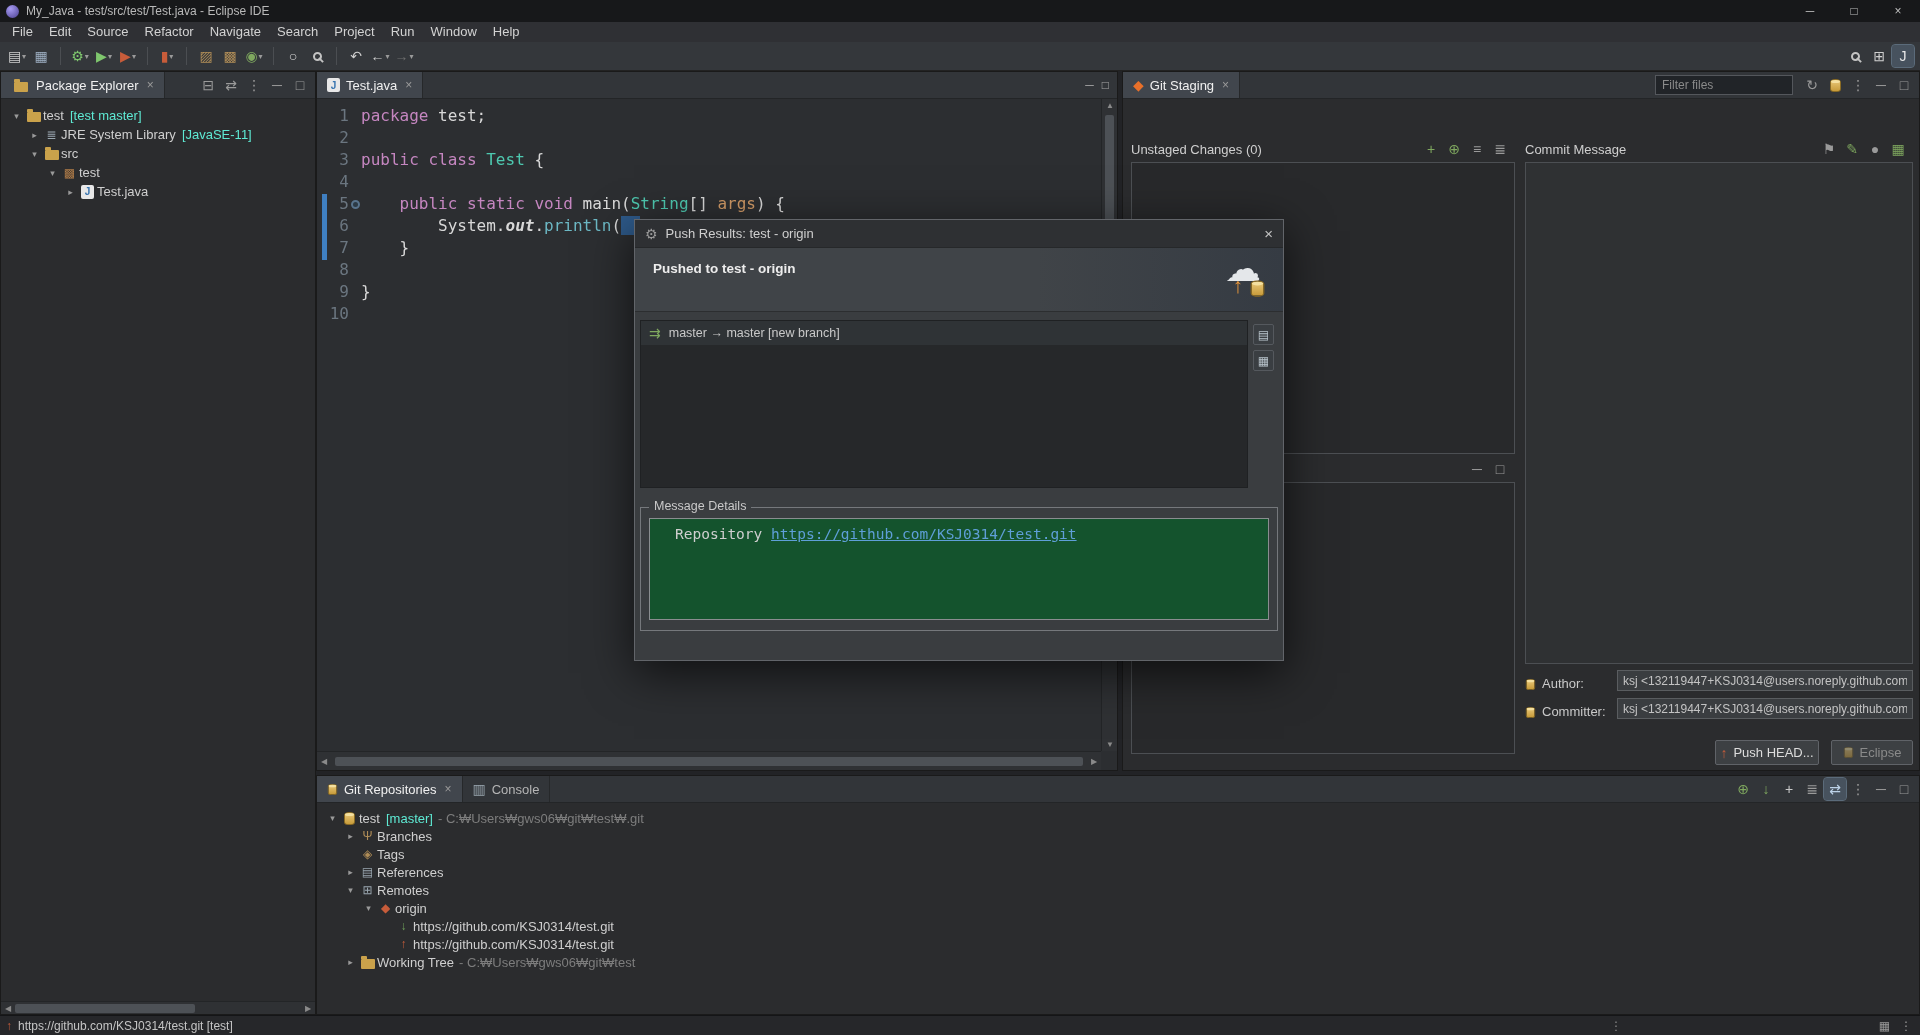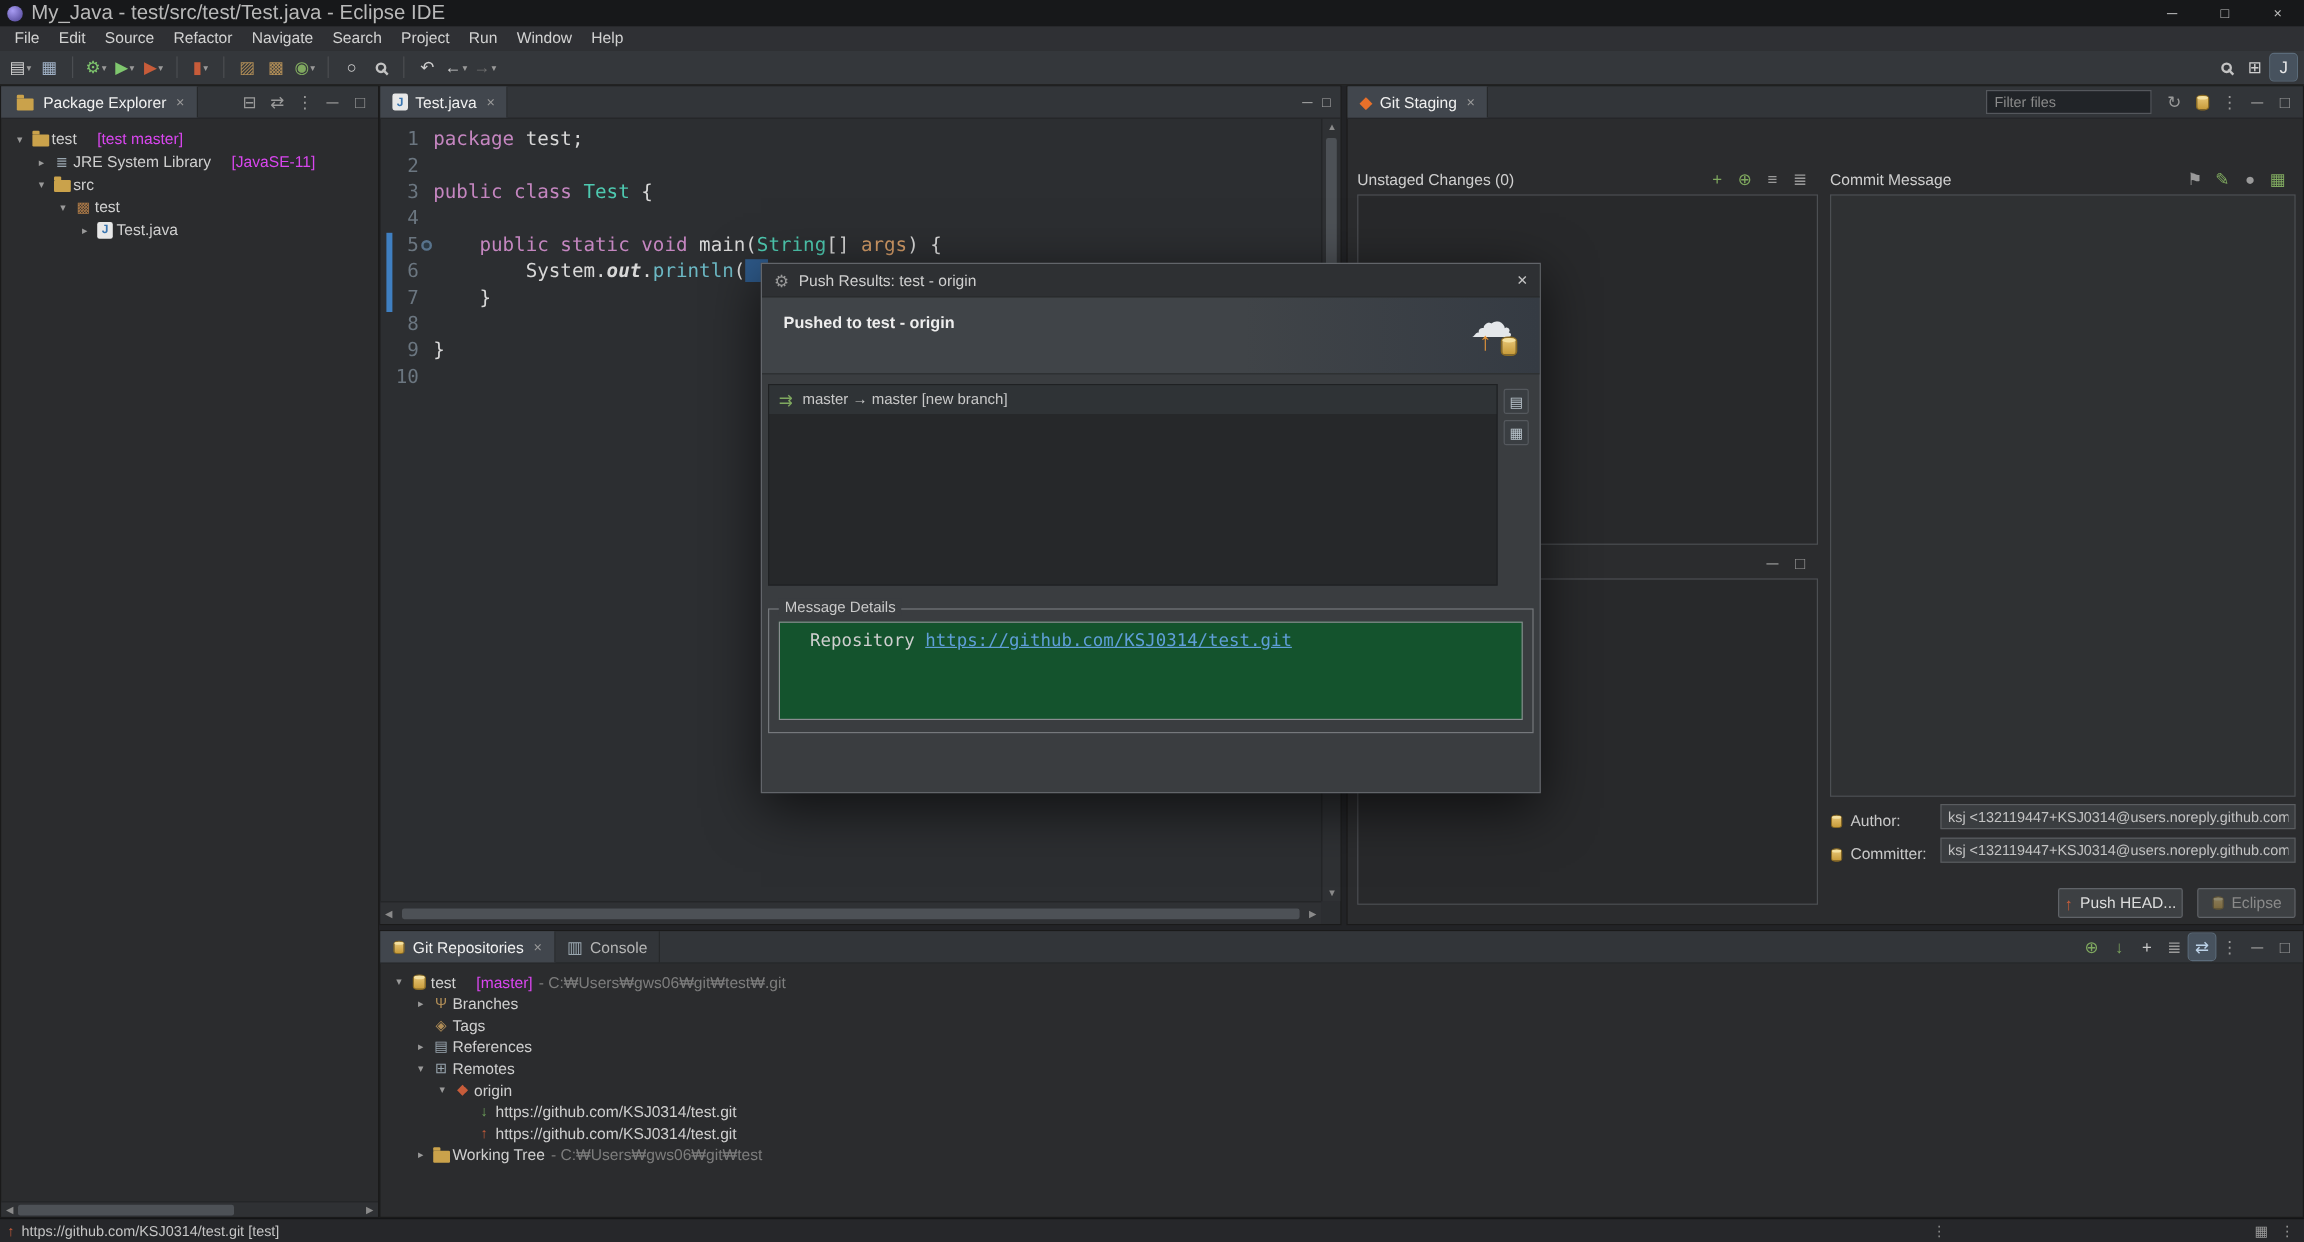--- a/index.html
+++ b/index.html
@@ -2,21 +2,21 @@
 <html><head>
 <meta charset="utf-8">
 <style>
   *{margin:0;padding:0;box-sizing:border-box}
   html,body{width:1920px;height:1035px;overflow:hidden}
   body{font-family:"Liberation Sans",sans-serif;background:#222326;color:#cccccc;position:relative;font-size:13px}
 
   
   .titlebar{position:absolute;left:0;top:0;right:0;height:22px;background:#17181a;display:flex;align-items:center;z-index:5}
   .win-icon{width:13px;height:13px;border-radius:50%;background:radial-gradient(circle at 35% 30%,#a79bf2,#4a3f8f);margin:0 7px 0 6px}
-  .win-title{font-size:17px;color:#b9b9b9}
+  .win-title{font-size:12px;color:#b9b9b9}
   .win-controls{margin-left:auto;display:flex;height:100%}
   .wbtn{width:44px;display:flex;align-items:center;justify-content:center;color:#bdbdbd;font-size:12px}
   .menubar{position:absolute;left:0;top:22px;right:0;height:20px;background:#2f3034;display:flex;align-items:center;padding-left:4px;z-index:5}
   .menu-item{padding:0 8px;color:#d2d2d2;font-size:13px;line-height:20px}
   .toolbar{position:absolute;left:0;top:42px;right:0;height:29px;background:#34373b;border-bottom:1px solid #222;display:flex;align-items:center;padding:0 6px;z-index:5}
   #toolbar-groups{display:flex;align-items:center;gap:2px}
   #toolbar-right{margin-left:auto;display:flex;align-items:center;gap:2px}
   .tsep{width:1px;height:18px;background:#4b4e52;margin:0 6px}
   .gi{display:inline-flex;align-items:center;justify-content:center;min-width:22px;height:22px;border-radius:3px}
   .gi.active{background:#47525e;outline:1px solid #5b6b7a}
@@ -35,21 +35,21 @@
   .bar-icons{display:flex;align-items:center;gap:1px;margin-right:4px}
   .panelbox{position:absolute;border:1px solid #4c4f53;background:#28292b}
   .sechdr{position:absolute;display:flex;align-items:center;font-size:13px;color:#cfcfcf}
   .sechdr .bar-icons{margin-left:auto}
 
   
   .trow{display:flex;align-items:center;height:19px;font-size:13px;white-space:nowrap}
   .exp{width:15px;color:#9a9a9a;font-size:9px;text-align:center;flex:none}
   .tico{width:19px;flex:none;display:flex;justify-content:center;align-items:center}
   .tlabel{color:#cfcfcf}
-  .tdecor{color:#d946ef;margin-left:17px}
+  .tdecor{color:#5eead4;margin-left:6px}
   .tpath{color:#7d7d7d;margin-left:5px}
 
   
   .folder{display:inline-block;width:14px;height:10px;background:#caa24b;border-radius:1px;position:relative;margin-top:3px}
   .folder::before{content:"";position:absolute;top:-3px;left:0;width:6px;height:3px;background:#caa24b;border-radius:1px 1px 0 0}
   .cyl{display:inline-block;width:11px;height:13px;background:linear-gradient(#eac97a,#c79b3a);border:1px solid #8a6b24;border-radius:5px 5px 4px 4px / 3px;position:relative}
   .cyl::before{content:"";position:absolute;left:0;right:0;top:0;height:3px;border-radius:50%;background:#f4e0a0}
   .jbox{display:inline-flex;width:13px;height:14px;background:#e8e8e8;color:#3a76b0;font-weight:bold;font-size:10px;align-items:center;justify-content:center;border-radius:2px}
 
   
@@ -115,21 +115,21 @@
   #dlg-title .tclose{margin-left:auto;font-size:15px;color:#c3c3c3}
   #dlg-banner{position:absolute;left:0;right:0;top:28px;height:64px;background:linear-gradient(90deg,#404448 62%,#353b43);border-bottom:1px solid #2c2e30}
   #dlg-banner .bmsg{position:absolute;left:18px;top:13px;font-size:13.5px;font-weight:bold;color:#ededed}
   .cloud{position:absolute;right:22px;top:0px;font-size:36px;color:#e4e7ea}
   .cloud-arrow{position:absolute;right:40px;top:26px;font-size:21px;font-weight:bold;color:#e8963a}
   .cloud-cyl{position:absolute;right:20px;top:34px;transform:scale(1.25)}
   #dlg-list{position:absolute;left:5px;top:100px;width:608px;height:168px;background:#26282a;border:1px solid #1f2123}
   .dlg-row{height:24px;display:flex;align-items:center;gap:8px;padding-left:8px;background:#2f3336;font-size:12.5px;color:#c9c9c9}
   #dlg-side{position:absolute;right:9px;top:104px;display:flex;flex-direction:column;gap:5px}
   .sbtn{width:21px;height:21px;background:#3a3e42;border:1px solid #55595e;display:flex;align-items:center;justify-content:center;color:#b9c4cc;font-size:12px;border-radius:2px}
-  #dlg-group{position:absolute;left:5px;width:638px;top:287px;height:104px;border:1px solid #75787c}
+  #dlg-group{position:absolute;left:5px;width:638px;top:287px;height:124px;border:1px solid #75787c}
   #dlg-group .glabel{position:absolute;top:-9px;left:8px;background:#3a3d40;padding:0 5px;font-size:12.5px;color:#c9c9c9}
   #dlg-inner{position:absolute;left:8px;right:8px;top:10px;bottom:10px;background:#14532d;border:1px solid #8a8d90;font-family:"DejaVu Sans Mono",monospace;font-size:14.5px;color:#cfcfcf;padding:7px 25px}
   #dlg-inner a{color:#5f9fd8;text-decoration:underline}
   #dlg-footer{position:absolute;left:0;right:0;bottom:0;height:42px;border-top:1px solid #55585c;background:#3a3d40}
   .dlg-btn{position:absolute;top:9px;height:23px;background:#46494d;border:1px solid #66696d;color:#e3e3e3;font-size:12.5px;display:flex;align-items:center;justify-content:center;border-radius:2px}
   #dlg-configure{right:126px;width:92px}
   #dlg-close{right:15px;width:98px;border-color:#5c91c9;box-shadow:0 0 0 1px #33506e}
 </style>
 </head>
 <body>

